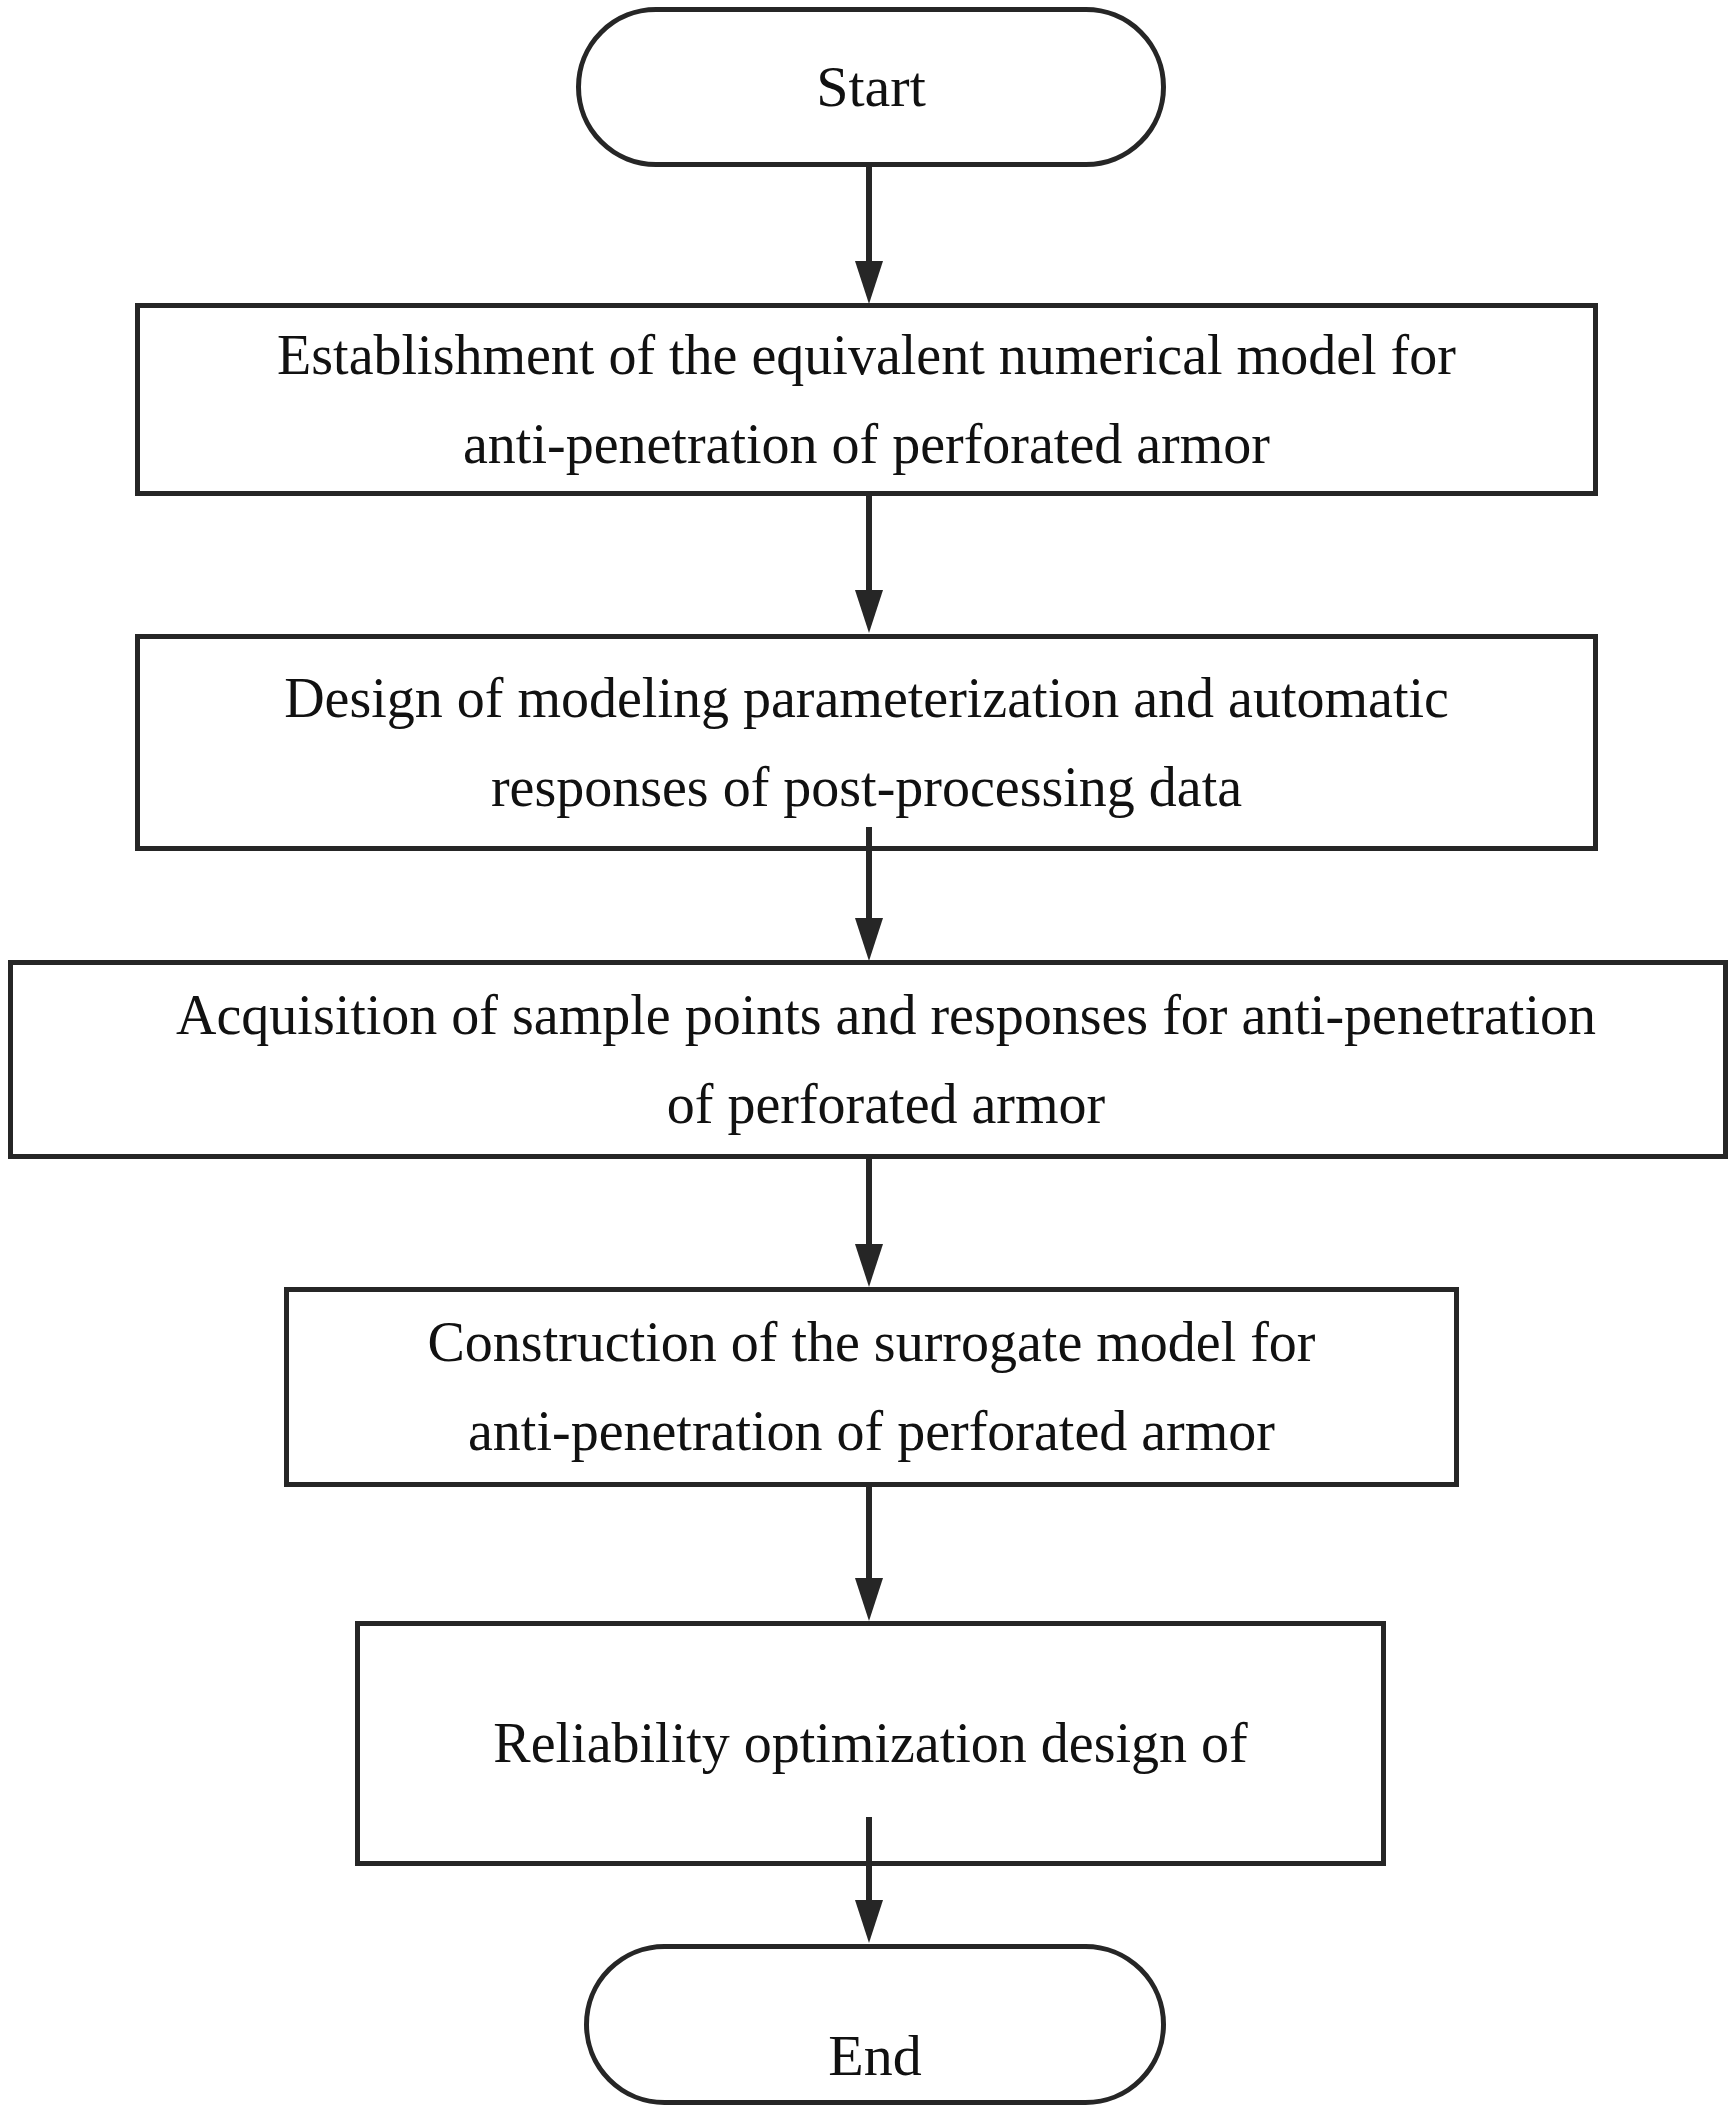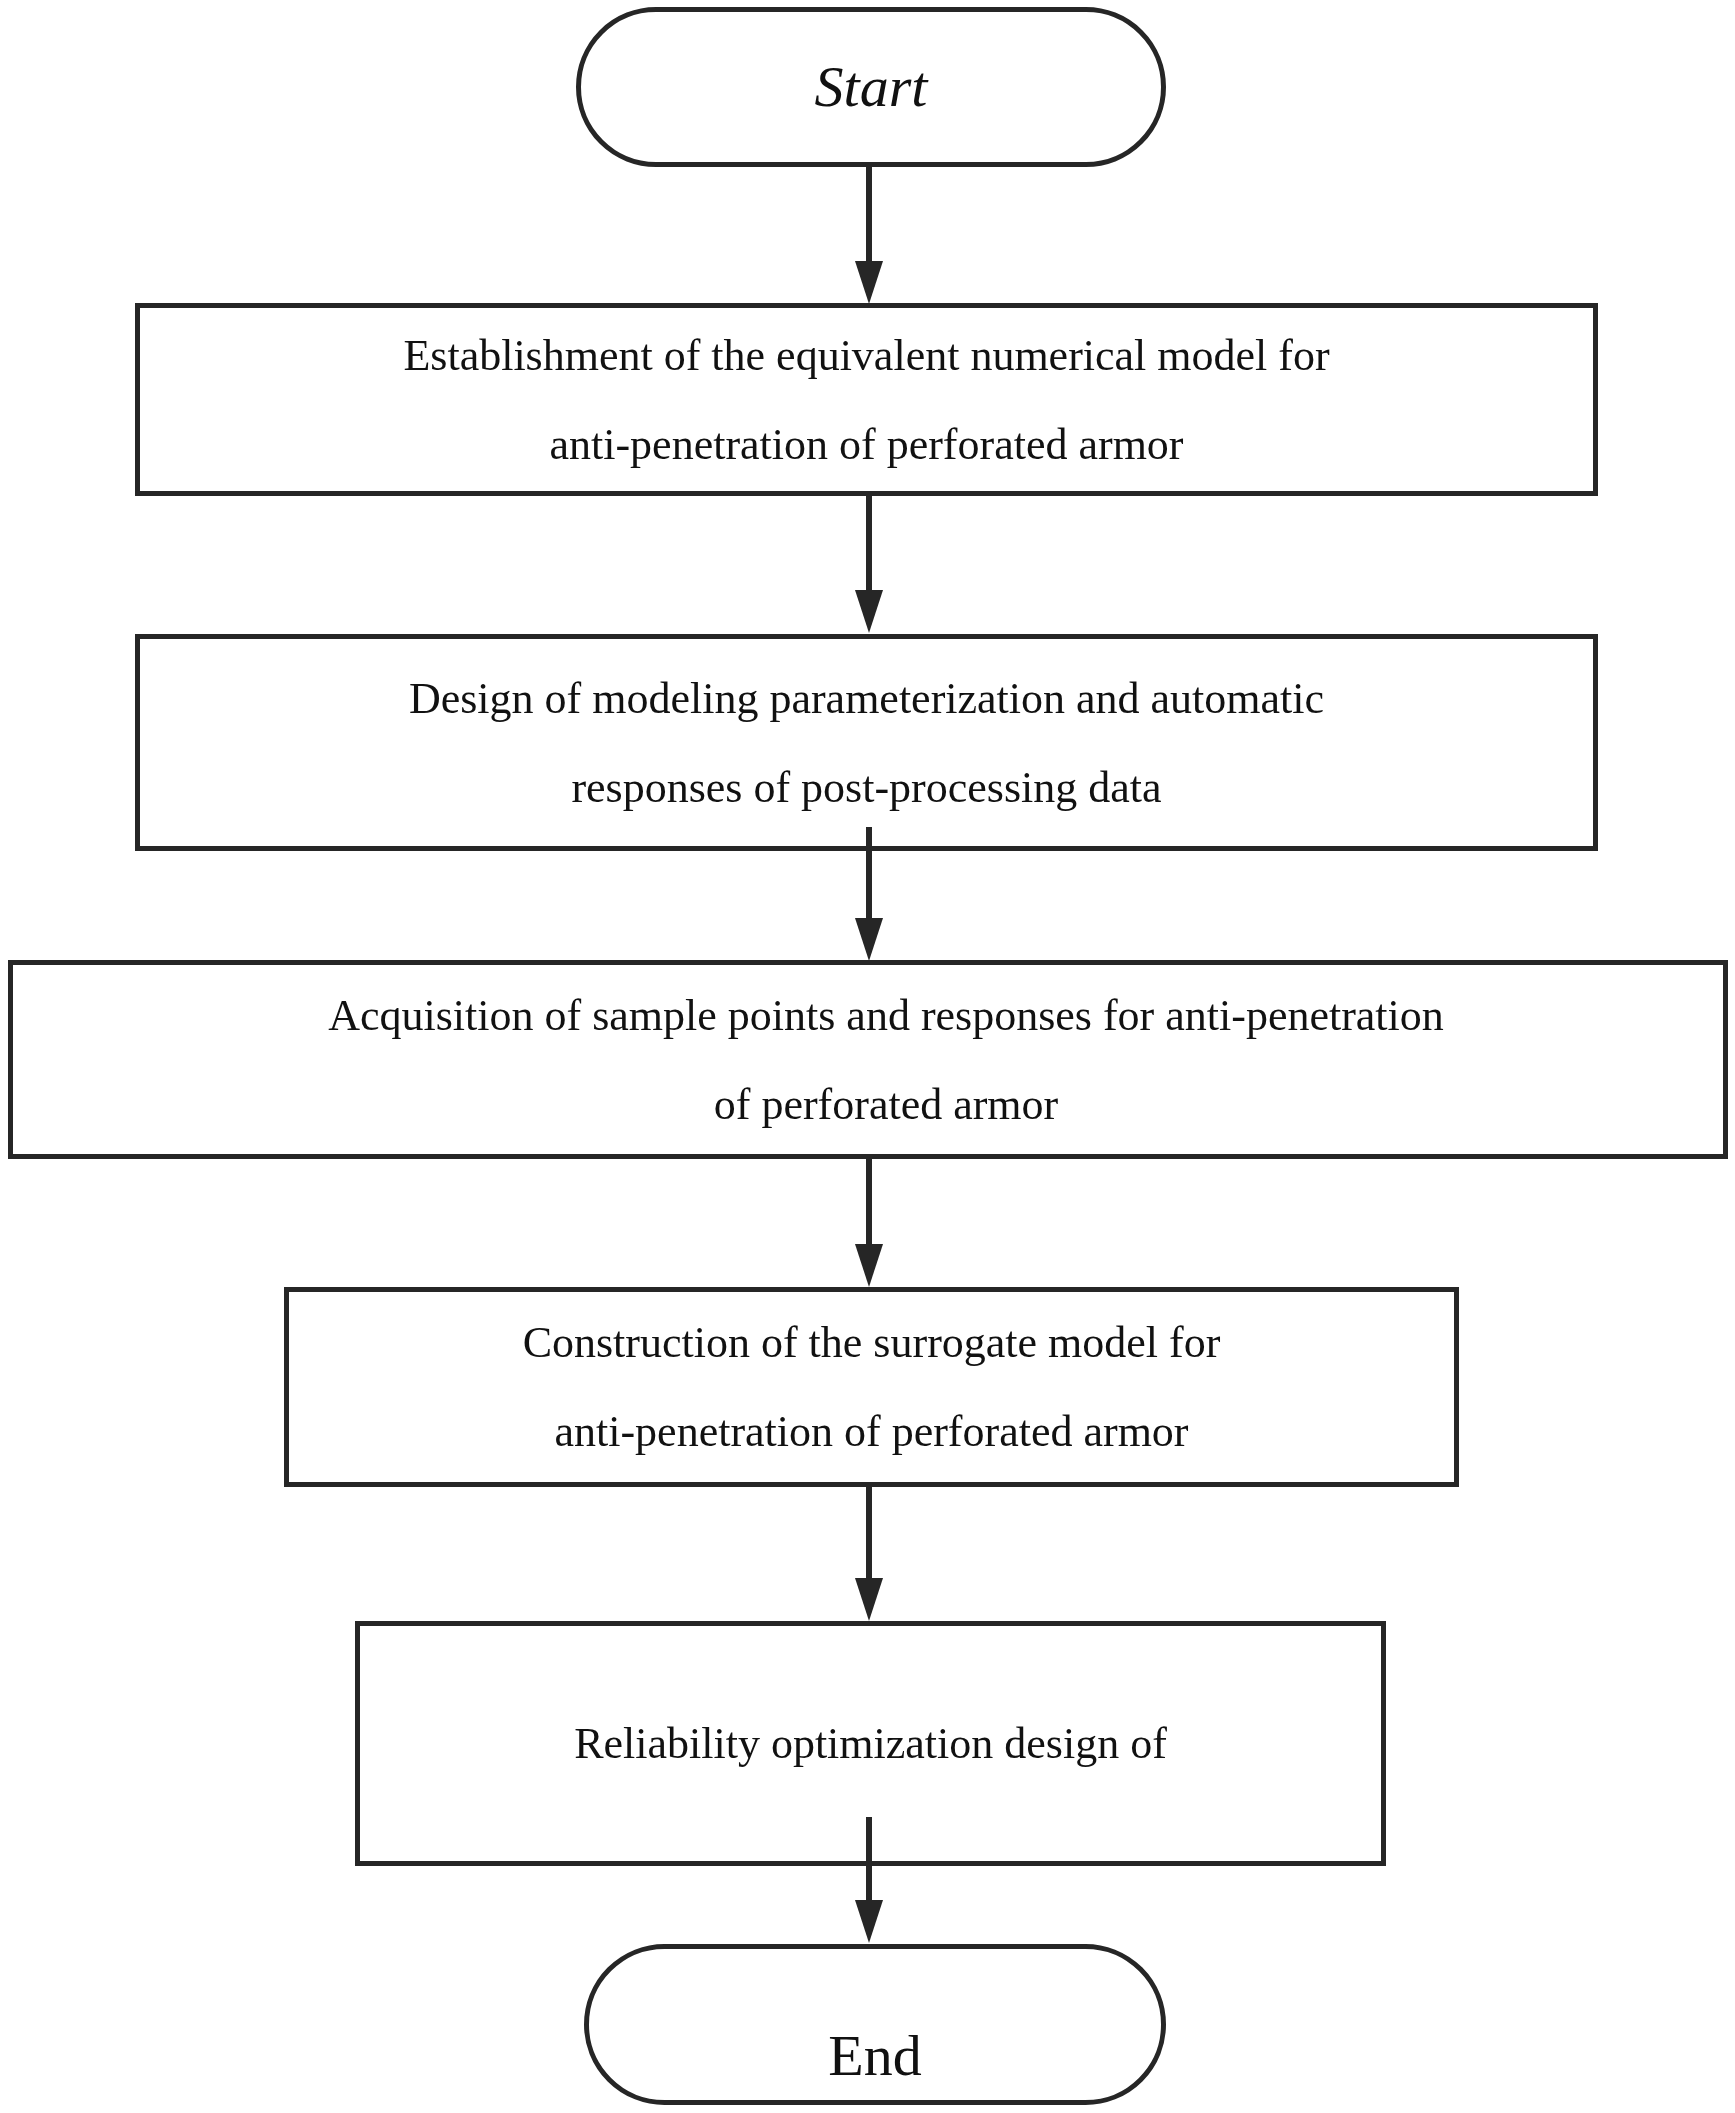--- a/index.html
+++ b/index.html
@@ -19,21 +19,21 @@
   .node {
     position: absolute;
     box-sizing: border-box;
     background: #ffffff;
     border: 5.6px solid #262626;
     display: flex;
     flex-direction: column;
     align-items: center;
     justify-content: center;
     text-align: center;
-    font-size: 44px;
+    font-size: 56px;
     line-height: 89px;
   }
   .node .line-text {
     display: block;
     white-space: nowrap;
   }
   .terminator {
     border-radius: 83px;
     font-size: 58px;
   }
@@ -54,21 +54,21 @@
     left: 2.8px;
     bottom: 0;
     width: 0;
     height: 0;
     border-left: 14px solid transparent;
     border-right: 14px solid transparent;
     border-top: 43px solid #262626;
   }
 
   
-  #node-start  { left: 576px;  top: 6.6px;    width: 590px;  height: 160px; font-style: italic; }
+  #node-start  { left: 576px;  top: 6.6px;    width: 590px;  height: 160px; }
   #node-step-1 { left: 135px;  top: 303px;  width: 1463px; height: 193px; }
   #node-step-2 { left: 135px;  top: 634px;  width: 1463px; height: 217px; }
   #node-step-3 { left: 7.5px;    top: 960px; width: 1720px; height: 199px; padding-left: 37px; }
   #node-step-4 { left: 284px;  top: 1287px; width: 1175px; height: 200px; }
   #node-step-5 { left: 355px;  top: 1621px; width: 1031px; height: 245px; }
   #node-end    { left: 584px;  top: 1944px; width: 582px;  height: 161px; justify-content: flex-end; }
 
   #arrow-1 { left: 852px; top: 167px;  height: 137px; }
   #arrow-2 { left: 852px; top: 496px;  height: 137px; }
   #arrow-3 { left: 852px; top: 827px;  height: 134px; }

